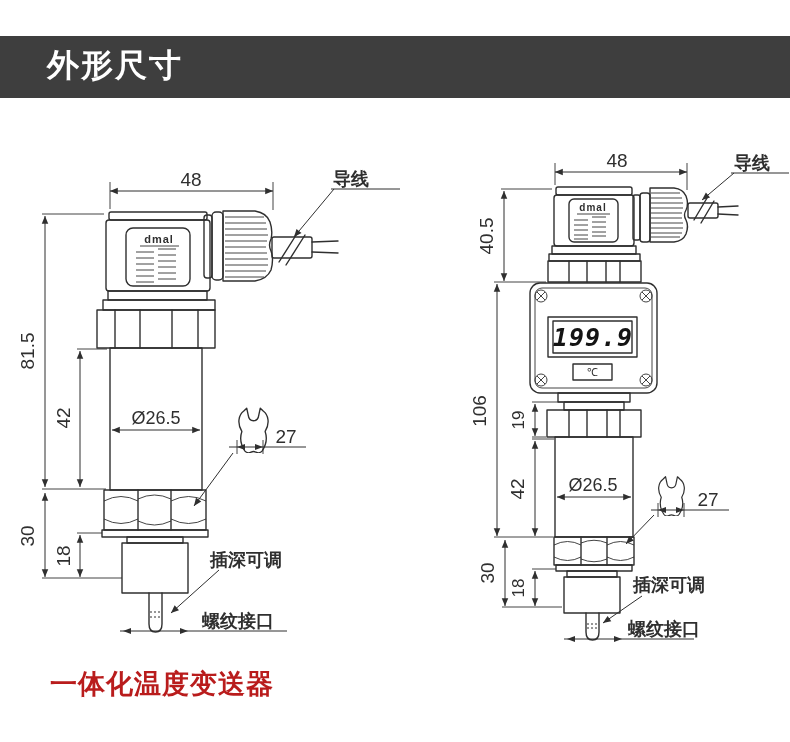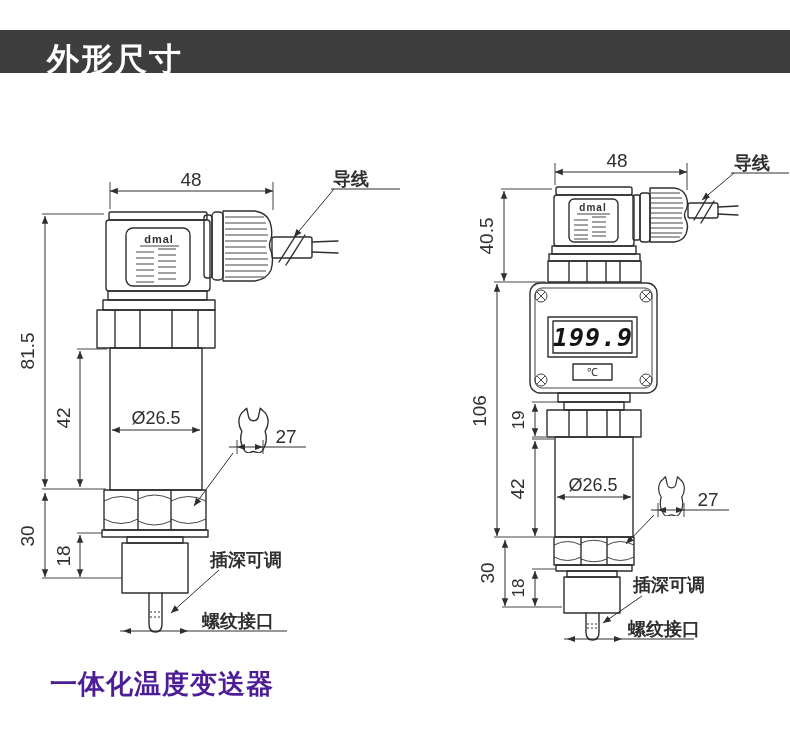--- a/index.html
+++ b/index.html
@@ -1,24 +1,24 @@
 <!DOCTYPE html>
 <html><head>
 <meta charset="utf-8">
 <style>
   html,body{margin:0;padding:0;background:#fff;}
   .page{position:relative;width:790px;height:742px;background:#ffffff;overflow:hidden;
         font-family:"Liberation Sans",sans-serif;}
-  .header{position:absolute;left:0;top:30px;width:790px;height:43px;background:#3e3e3e;}
+  .header{position:absolute;left:0;top:36px;width:790px;height:62px;background:#3e3e3e;}
   .header span{display:block;padding-left:47px;line-height:59px;font-size:32px;font-weight:bold;
                color:#ffffff;letter-spacing:2px;}
   .drawing{position:absolute;}
   .d-left{left:0;top:140px;width:400px;height:530px;}
   .d-right{left:430px;top:140px;width:360px;height:560px;}
-  .caption{position:absolute;font-size:27px;font-weight:bold;color:#4c1d95;letter-spacing:1px;}
+  .caption{position:absolute;font-size:27px;font-weight:bold;color:#b91c1c;letter-spacing:1px;}
   .cap-left{left:50px;top:666px;}
   .cap-right{left:443px;top:662px;}
   
   .ln{fill:none;stroke:#2f2f2f;stroke-width:1.4;stroke-linejoin:round;stroke-linecap:round;}
   .thin{fill:none;stroke:#2f2f2f;stroke-width:0.9;}
   .dim{fill:none;stroke:#2f2f2f;stroke-width:1;}
   .ext{fill:none;stroke:#2f2f2f;stroke-width:0.9;}
   .dash{stroke:#2f2f2f;stroke-width:1;stroke-dasharray:2 2;fill:none;}
   .arrf{fill:#2f2f2f;stroke:none;}
   .dt{font-family:"Liberation Sans",sans-serif;font-size:19px;fill:#2f2f2f;text-anchor:middle;}

